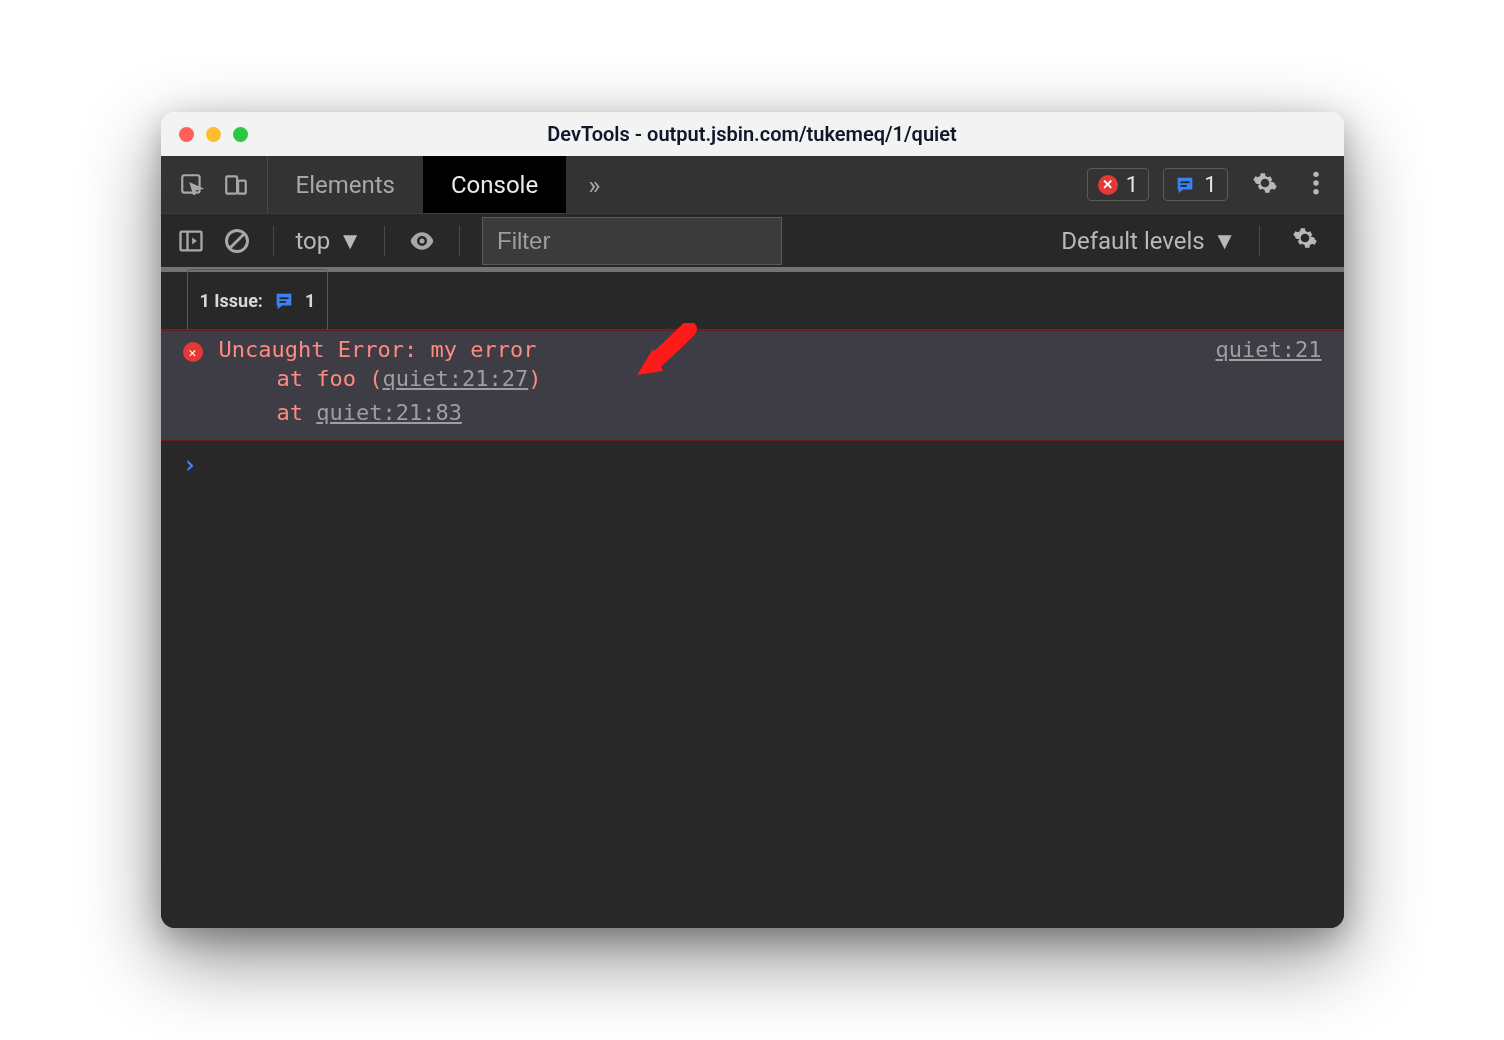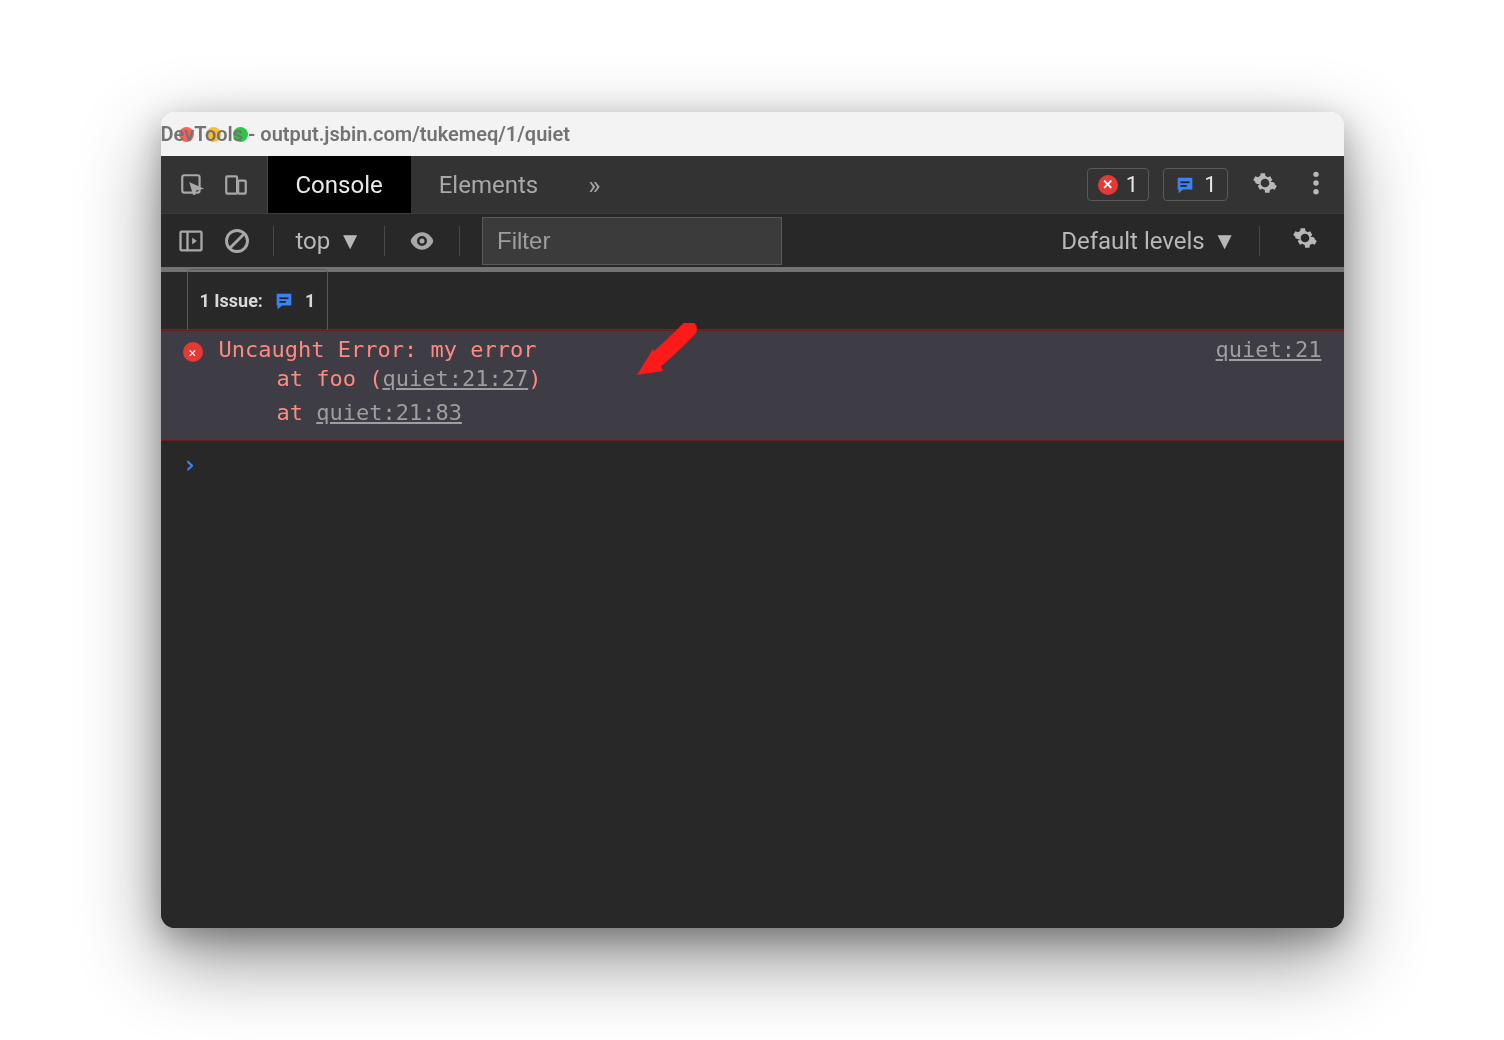--- a/index.html
+++ b/index.html
@@ -35,23 +35,24 @@
     gap: 12px;
     padding-left: 18px;
   }
   .tl { width: 15px; height: 15px; border-radius: 50%; }
   .tl.red { background: #ff5f57; }
   .tl.yellow { background: #febc2e; }
   .tl.green { background: #28c840; }
   .titlebar-title {
     position: absolute;
     left: 0; right: 0;
+    text-align: center;
     font-size: 20px;
     font-weight: 600;
-    color: #737373;
+    color: #0f172a;
     pointer-events: none;
   }
   
   .devtools {
     flex: 1;
     background: #282828;
     display: flex;
     flex-direction: column;
     color: #a8a8a8;
   }
@@ -260,22 +261,22 @@
             <path d="M11 11 L20 15 L15 16 L14 21 Z" fill="#a8a8a8"></path>
           </svg>
         </div>
         <div class="icon-btn">
           <svg width="26" height="26" viewBox="0 0 24 24" fill="none" stroke="#a8a8a8" stroke-width="2">
             <rect x="3" y="4" width="10" height="16" rx="1"></rect>
             <rect x="14" y="8" width="7" height="12" rx="1"></rect>
           </svg>
         </div>
       </div>
+      <div class="tab">Elements</div>
       <div class="tab active">Console</div>
-      <div class="tab">Elements</div>
       <div class="tabs-overflow">»</div>
       <div class="tabs-spacer"></div>
       <div class="tabs-right">
         <div class="badge-btn">
           <div class="circle-icon red">✕</div>
           <span>1</span>
         </div>
         <div class="badge-btn">
           <svg width="22" height="22" viewBox="0 0 24 24">
             <path d="M4 4 H20 V17 H10 L5 21 V17 H4 Z" fill="#3b82f6"></path>

